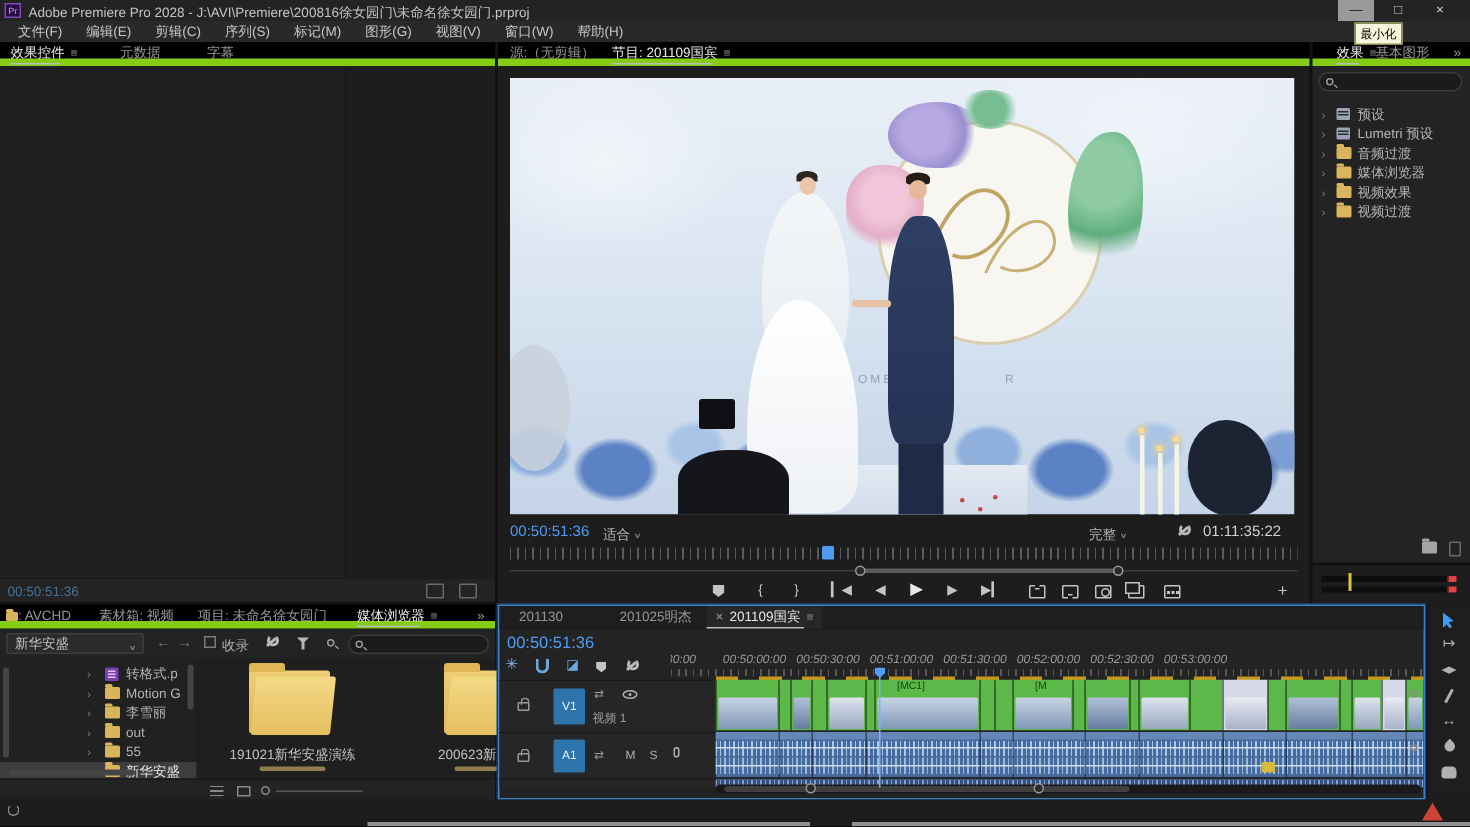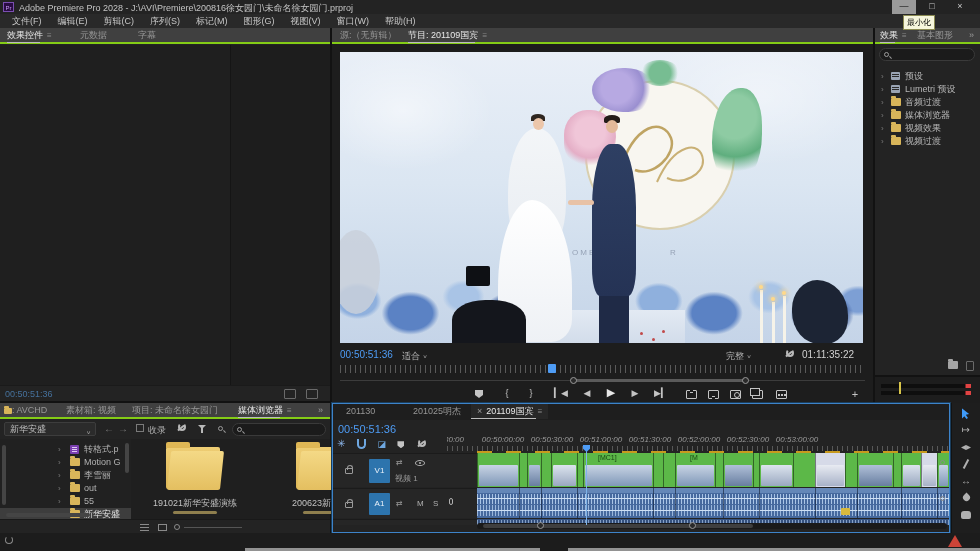--- a/index.html
+++ b/index.html
@@ -11,21 +11,21 @@
   .apptitle{position:absolute;left:19px;top:2px;font-size:9px;color:#c4c4c4;white-space:nowrap;}
   .winbtn{position:absolute;top:0;width:24px;height:14px;text-align:center;line-height:13px;font-size:9px;color:#c8c8c8;}
   .winbtn.min{left:892px;background:#9a9a9a;color:#1a1a1a;}
   .winbtn.max{left:920px;}
   .winbtn.close{left:948px;}
   .tooltip{position:absolute;left:903px;top:15px;background:#f6f6dc;border:1px solid #8a8a52;color:#000;font-size:8px;padding:1px 3px;z-index:60;}
   .menubar{position:absolute;left:0;top:14px;width:980px;height:14px;background:#292929;display:flex;align-items:center;padding-left:4px;}
   .menubar span{padding:0 8px;color:#c6c6c6;font-size:9px;}
   
   .panel{position:absolute;background:#232323;}
-  .phead{position:absolute;left:0;top:0;right:0;height:16px;background:#404040;border-bottom:2px solid #84cc16;}
+  .phead{position:absolute;left:0;top:0;right:0;height:16px;background:#000000;border-bottom:5px solid #84cc16;}
   .tab{position:absolute;top:0;height:15px;line-height:15px;font-size:9px;color:#969696;white-space:nowrap;}
   .tab.active{color:#e8e8e8;}
   .tab.active .ul{position:absolute;left:0;right:12px;bottom:0;height:1px;background:#bcbcbc;}
   .pm{color:#8a8a8a;font-size:8px;margin-left:4px;}
   .ovf{color:#9a9a9a;}
   
   .i{display:inline-block;vertical-align:middle;}
   .ghosticon{width:12px;height:10px;border:1px solid #6a6a6a;border-radius:1px;}
   .folder-sm{width:10px;height:8px;background:#d8b55a;border-radius:1px;position:relative;}
   .folder-sm::before{content:"";position:absolute;left:0;top:-2px;width:5px;height:2px;background:#d8b55a;border-radius:1px 1px 0 0;}
@@ -343,21 +343,21 @@
         </div>
       <div class="tbtn" style="left:442px;">
           <div class="box-ic be"></div>
         </div>
       <div class="tbtn" style="left:516px;font-size:11px;">+</div>
     </div>
   </div>
 
   <div class="panel" id="effectsPanel">
     <div class="phead">
-      <div class="tab active" style="left:5px;">
+      <div class="tab active" style="left:16px;">
         <span>效果</span><span class="pm">≡</span>
         <span class="ul"></span>
       </div>
       <div class="tab" style="left:42px;">基本图形</div>
       <div class="tab ovf" style="left:94px;">»</div>
     </div>
     <div class="srch">
         <span class="mag"></span>
       </div>
     <div class="fx-row" style="top:42px;">

